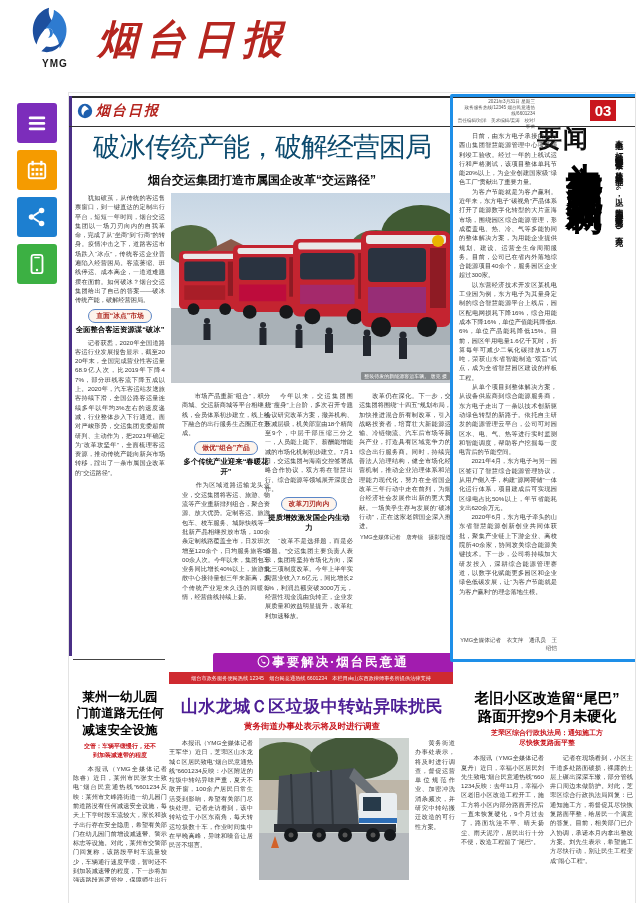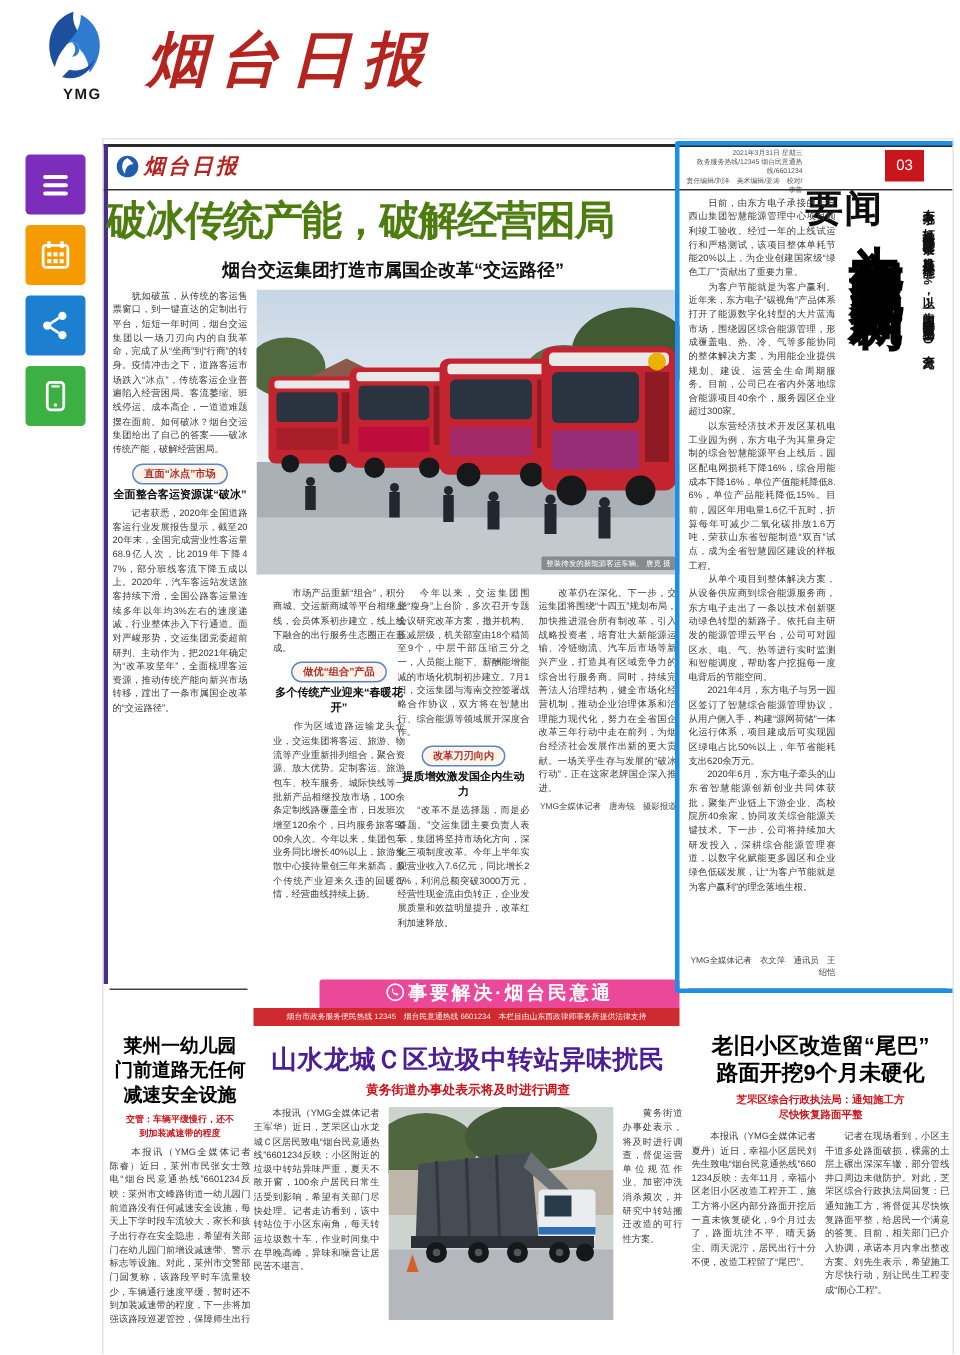--- a/index.html
+++ b/index.html
@@ -10,33 +10,33 @@
   .brand{font-family:"DejaVu Serif",serif;font-weight:900;font-style:italic;
          color:#b5251f;font-size:40px;letter-spacing:8px;}
   .ymg-label{font-weight:800;font-size:10px;color:#1b1b1b;letter-spacing:1px;}
   
   .side-btn{width:40px;height:40px;border-radius:3px;display:flex;align-items:center;justify-content:center;cursor:pointer;}
   
   .page{left:68px;top:92px;width:566px;height:811px;background:#fff;border:1px solid #e3e3e3;overflow:hidden;}
   .rule{background:#2b2b2b;}
   .meta{font-size:4.6px;line-height:1.35;color:#555;text-align:right;}
   .yaowen{font-size:25px;font-weight:900;color:#0d0d0d;letter-spacing:1px;}
-  .pageno{background:#c9161d;color:#fff;font-weight:400;font-size:10px;text-align:center;line-height:21px;}
-  .hl-main{font-size:27px;font-weight:700;color:#4d7c0f;letter-spacing:-1px;line-height:1.1;}
+  .pageno{background:#c9161d;color:#fff;font-weight:700;font-size:15px;text-align:center;line-height:21px;}
+  .hl-main{font-size:27px;font-weight:400;color:#0c4a6e;text-align:center;letter-spacing:-1px;line-height:1.1;}
   .hl-sub{font-size:12px;font-weight:700;color:#111;text-align:center;}
   .t5{font-size:6.2px;line-height:1.5;text-align:justify;color:#3a3a3a;word-break:break-all;overflow:hidden;}
   .pre{white-space:pre-line;}
   .tagbox{display:block;margin:4px auto 2px auto;width:max-content;max-width:95%;
           border:1px solid #5a86c8;background:#fdf4ec;color:#b03028;border-radius:8px;
           font-size:6.8px;font-weight:700;padding:1px 7px;}
   .boldsub{font-size:7.4px;font-weight:900;color:#0c0c0c;text-align:center;margin:1px 0 3px 0;}
   .byline{font-size:5.6px;color:#444;text-align:right;margin-top:4px;}
   .v-head{writing-mode:vertical-rl;font-size:37px;font-weight:900;color:#000;letter-spacing:3px;line-height:1.1;}
   .v-kick{writing-mode:vertical-rl;font-size:8px;font-weight:700;color:#111;letter-spacing:1px;line-height:1.4;}
-  .banner-bar1{background:#ec4899;color:#fff;font-size:12.5px;font-weight:900;text-align:center;
+  .banner-bar1{background:#a21caf;color:#fff;font-size:12.5px;font-weight:900;text-align:center;
                height:19px;line-height:19px;letter-spacing:2px;border-radius:2px 2px 0 0;margin-left:44px;}
   .banner-bar2{background:#cf2a30;color:#ffefef;font-size:5.2px;text-align:center;height:12px;line-height:12px;}
   .bl-head{font-size:12.5px;font-weight:900;color:#000;text-align:center;line-height:1.3;}
   .red-sub{color:#c9161d;font-weight:700;text-align:center;}
   .bm-head{font-size:17px;font-weight:900;color:#4c1d95;text-align:center;letter-spacing:0.5px;}
   .br-head{font-size:14.5px;font-weight:900;color:#000;text-align:center;line-height:1.25;}
   .annotation{border:3px solid #1e8fe8;border-radius:2px;pointer-events:none;z-index:40;}
   .caption{position:absolute;right:3px;bottom:3px;font-size:5px;color:#fff;
            background:rgba(20,20,20,.35);padding:1px 3px;border-radius:1px;}
 </style>

